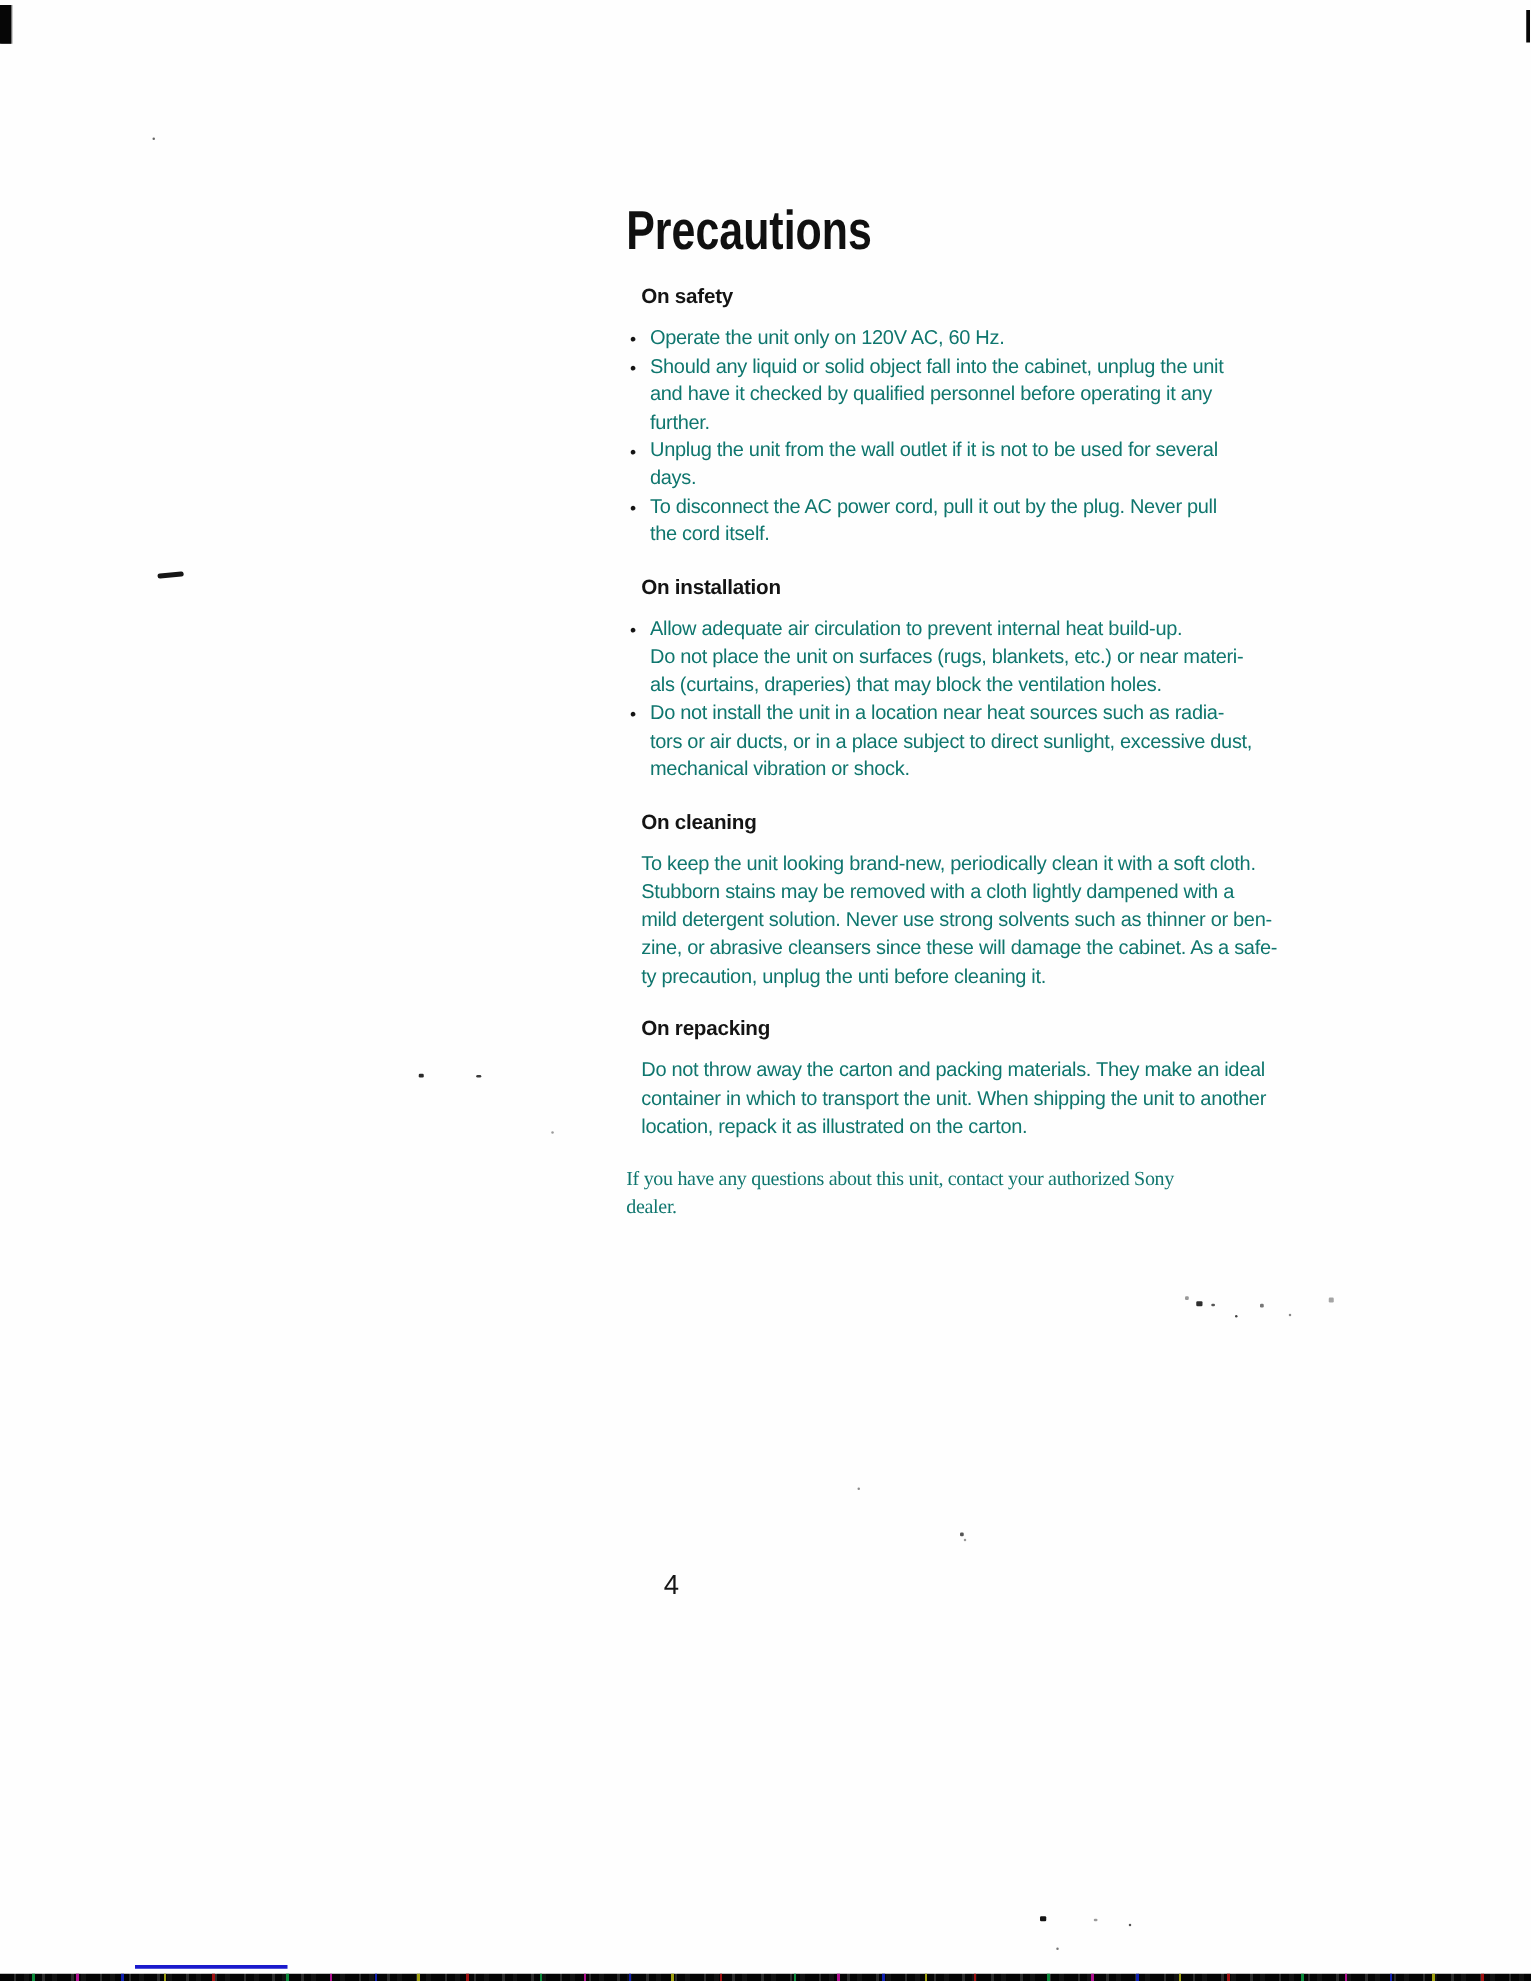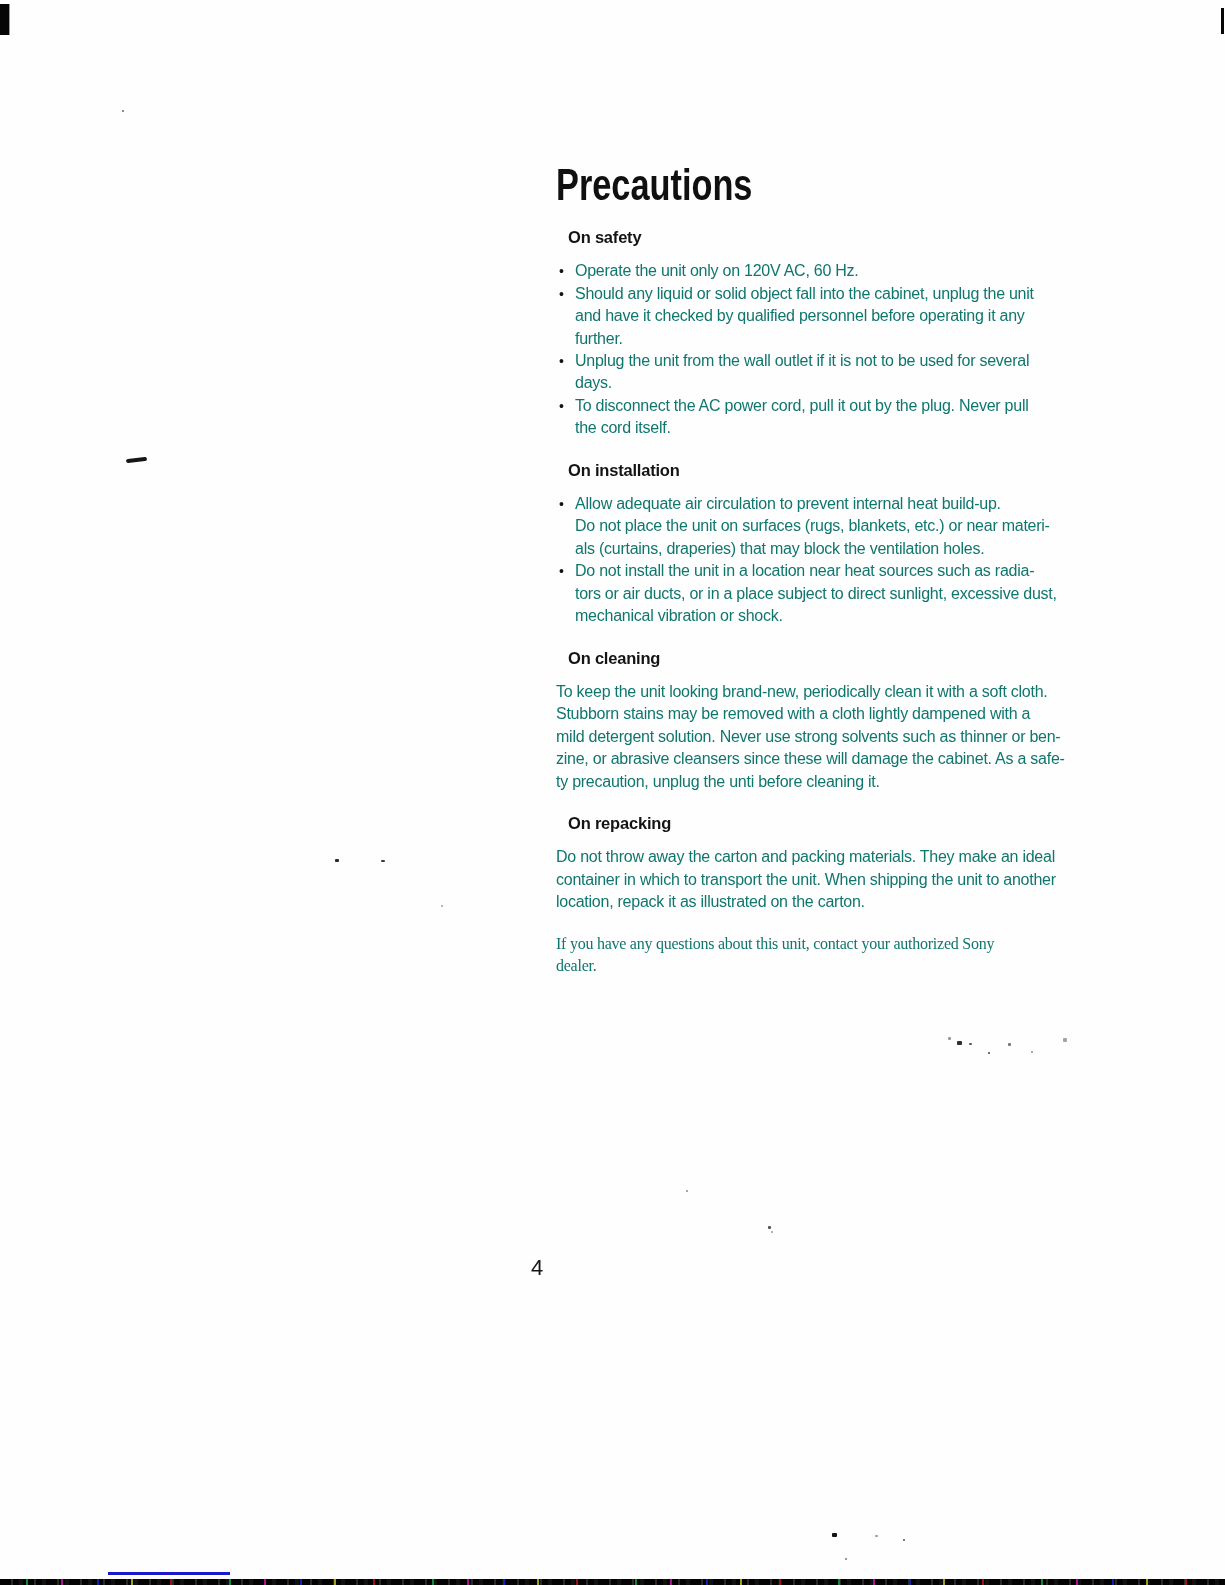--- a/index.html
+++ b/index.html
@@ -2,39 +2,39 @@
 <html><head>
 <meta charset="utf-8">
 <style>
   html,body { margin:0; padding:0; background:#ffffff; }
   .page {
     position:relative; width:1225px; height:1585px;
     background:#fefefe; overflow:hidden;
     font-family:"Liberation Sans", sans-serif; color:#1b1b1b;
   }
   
-  .content { position:absolute; left:556px; top:163px; width:604px; }
+  .content { position:absolute; left:501px; top:163px; width:604px; }
   .title {
     font-size:44px; font-weight:bold; color:#101010;
     line-height:43px; margin:0 0 20px 0; white-space:pre;
     transform:scaleX(0.78); transform-origin:0 50%;
   }
   .sec { margin:0 0 19px 0; }
   .sec h2 {
     font-size:16.5px; font-weight:bold; line-height:22.4px; margin:12px;
     letter-spacing:-0.2px; white-space:pre; color:#141414;
   }
   .sec ul { list-style:none; margin:0; padding:0; }
   .sec li { display:grid; grid-template-columns:19px auto; }
   .bullet { font-size:14px; line-height:22.4px; padding-left:3px; color:#141414; }
   .txt, .para {
     font-size:16px; line-height:22.4px; letter-spacing:-0.25px;
     white-space:pre; color:#0f766e;
   }
-  .para { margin:0; }
+  .para { margin:12px; }
   .closing { margin:0;font-family:Liberation Serif, serif; }
   .pagenum { position:absolute; left:531px; top:1255px; font-size:22px; color:#161616; }
 
   
   .corner-bar { position:absolute; left:0; top:4px; width:9px; height:31px; background:#060606; box-shadow:1px 0 0 #9a9a9a; }
   .edge-line  { position:absolute; left:1221px; top:8px; width:3px; height:26px; background:#060606; }
   .dash-mark  { position:absolute; left:126px; top:458px; width:21px; height:4px; background:#161616; transform:rotate(-6deg); border-radius:2px; }
   .blue-underline { position:absolute; left:108px; top:1572px; width:122px; height:3px; background:#1a1acc; }
   .bottom-bar {
     position:absolute; left:0; bottom:0; width:1225px; height:6px;

